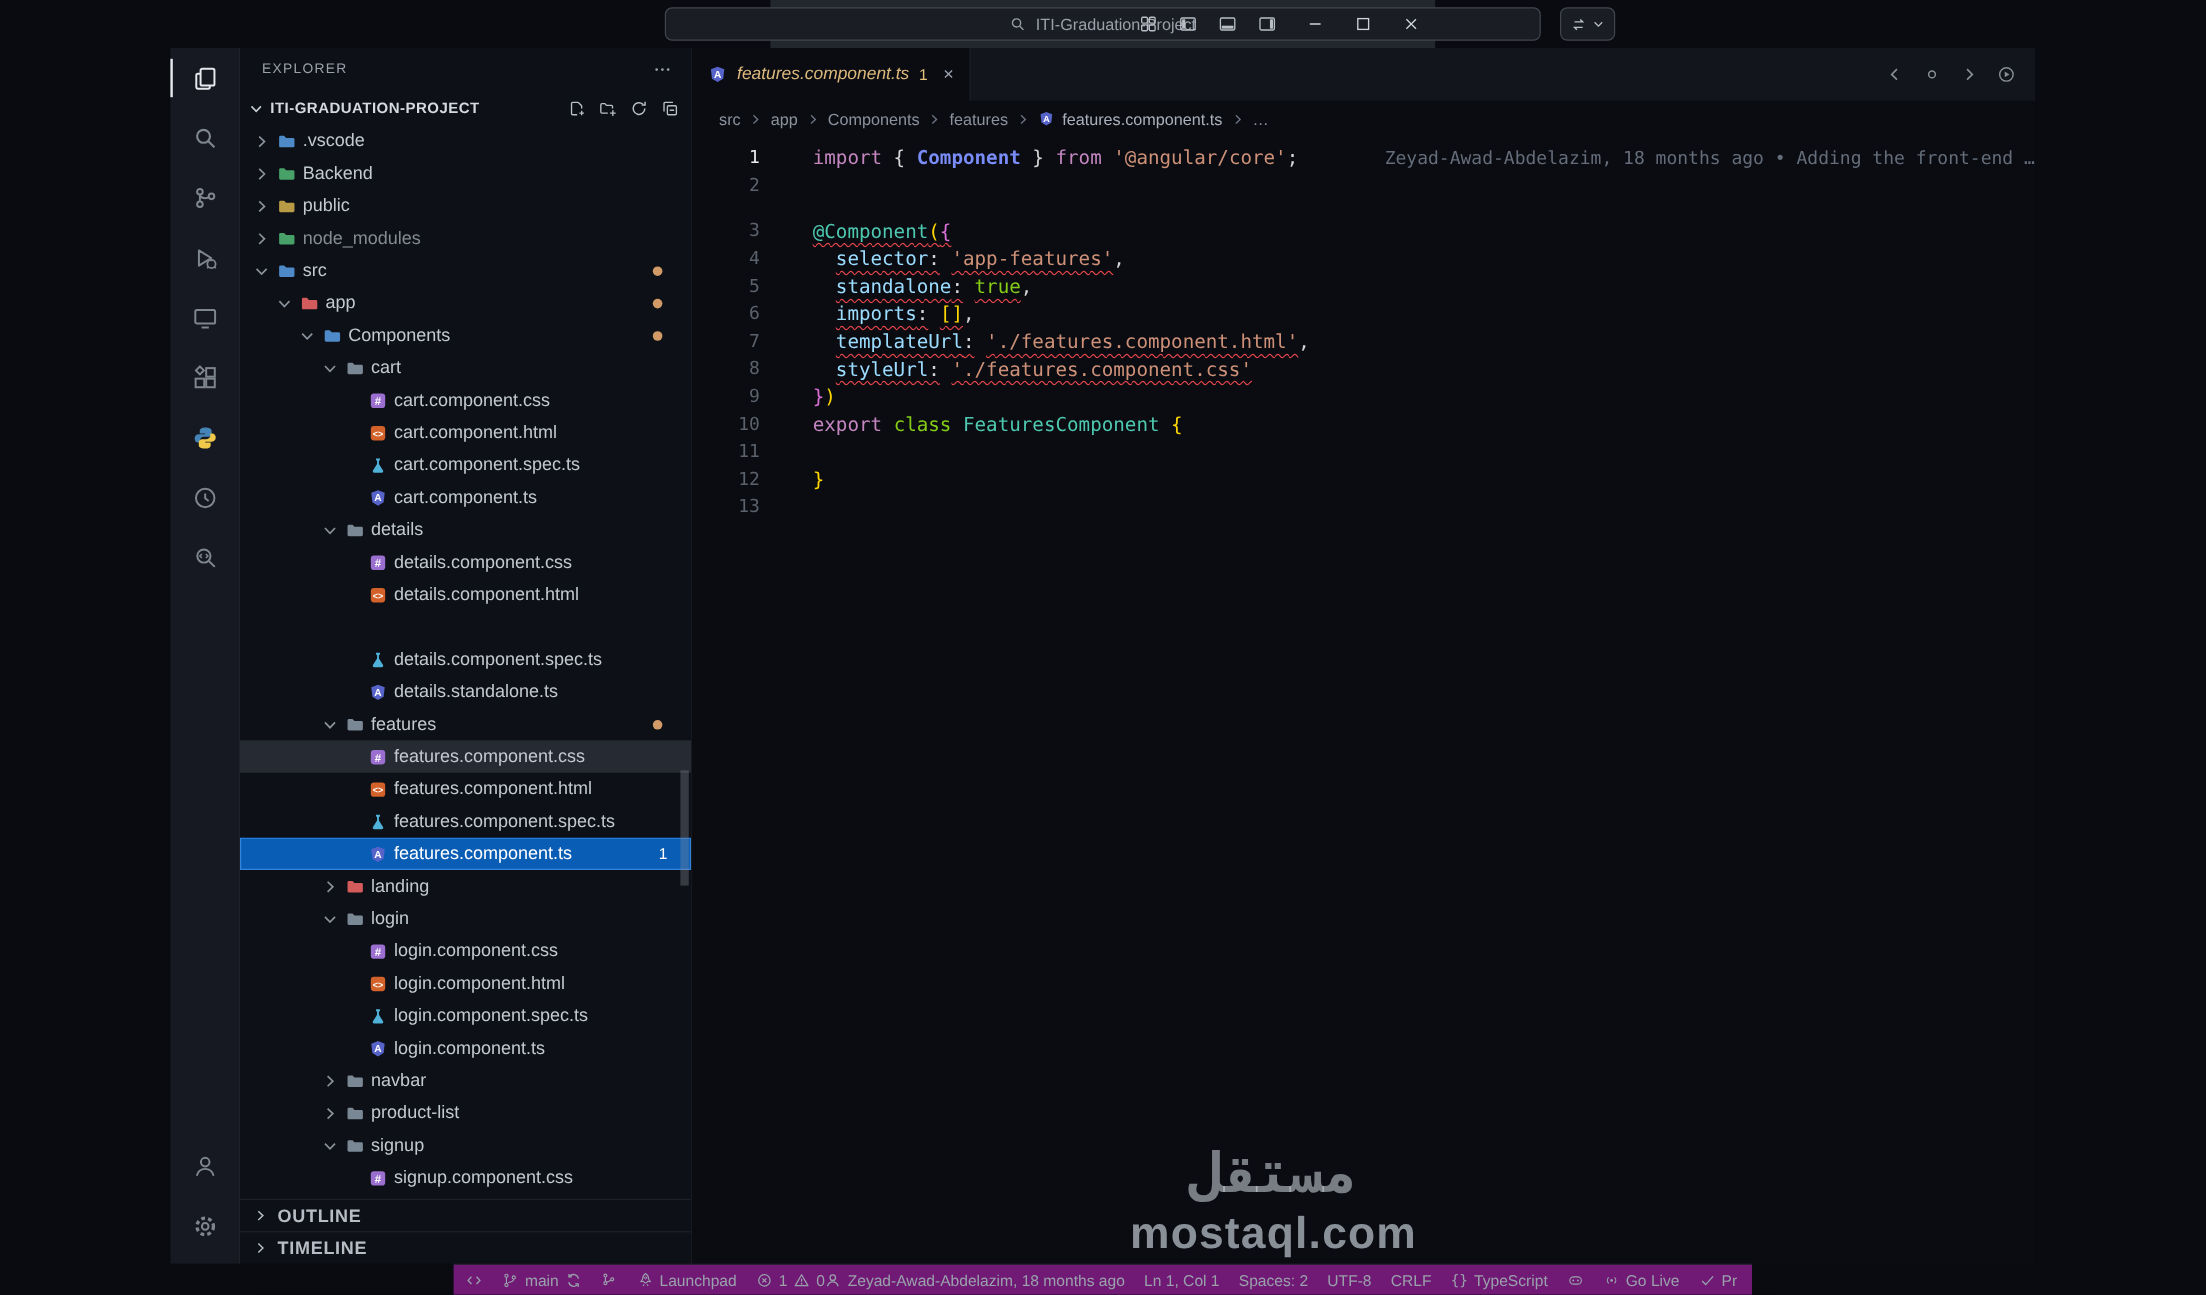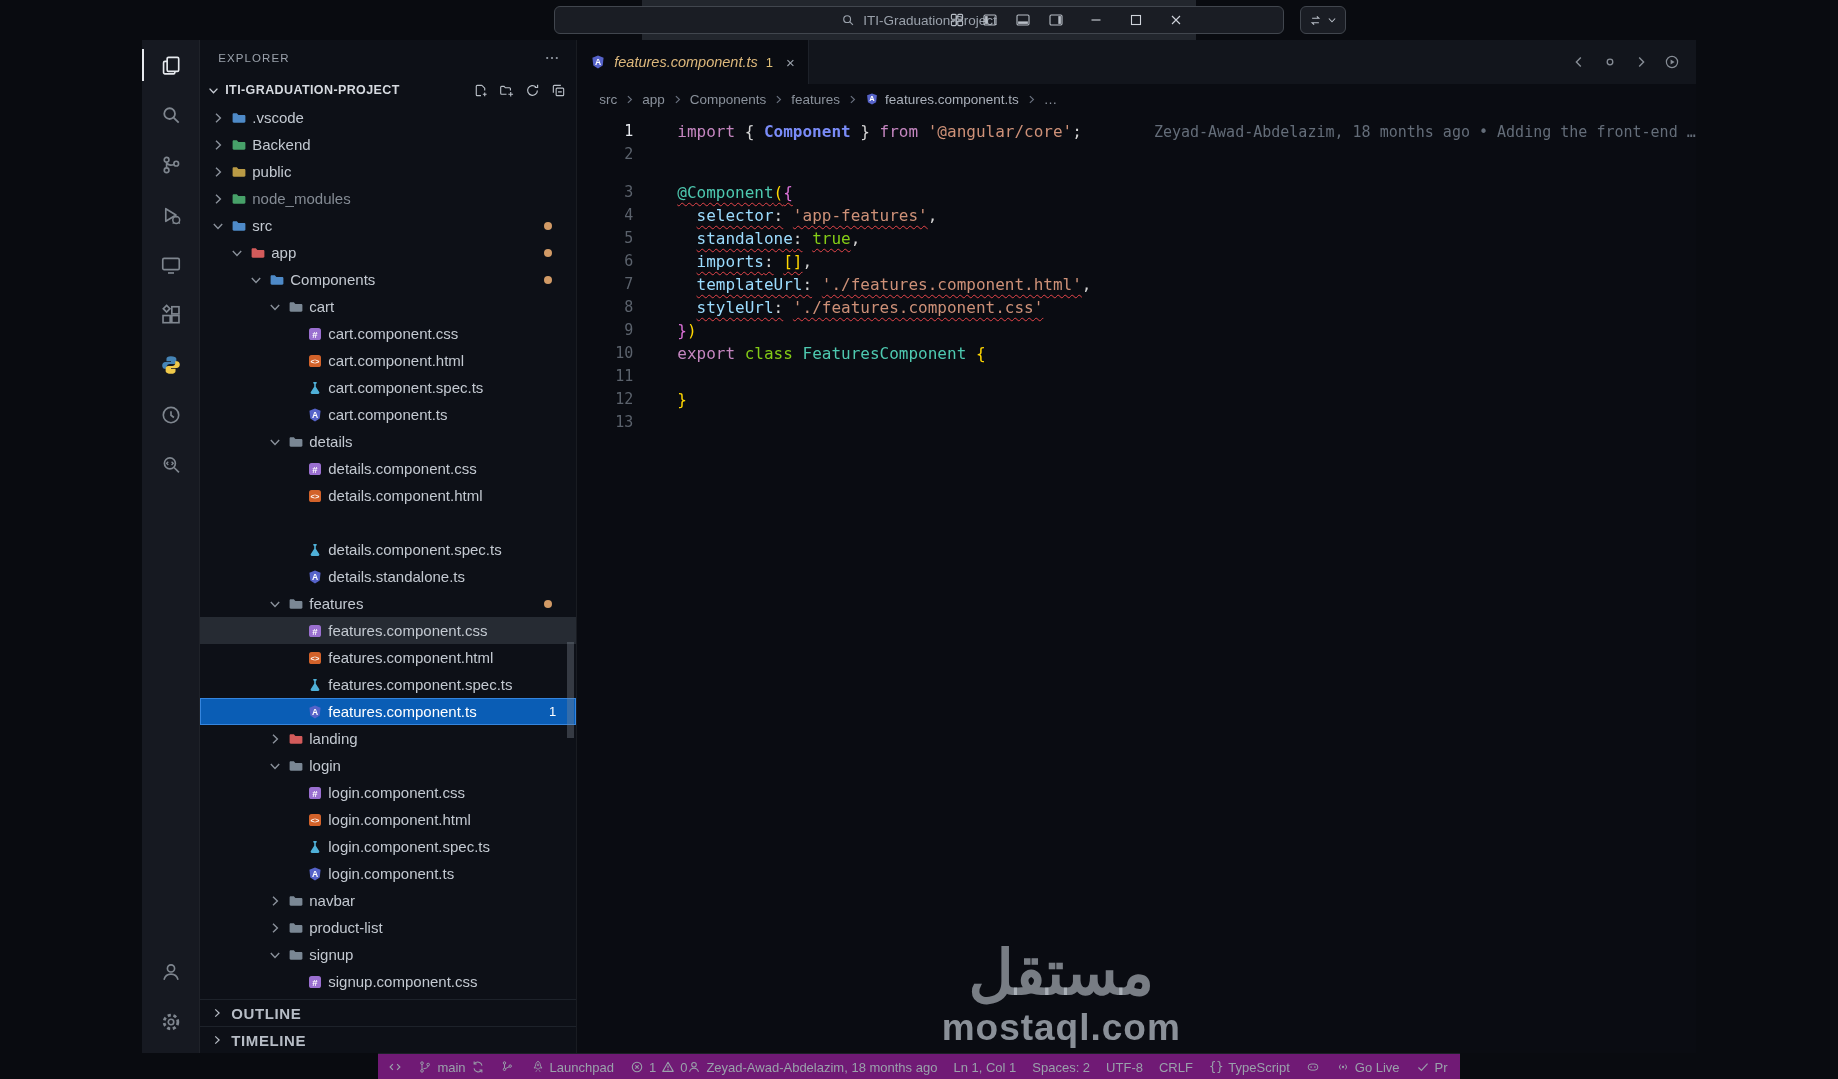--- a/index.html
+++ b/index.html
@@ -77,21 +77,21 @@
   .ln.active{color:#e8ebf0;}
   .lc{margin-left:44px;}
   .blame{color:#646d79;margin-left:72px;font-size:15px;}
   .tk-fg{color:#d4d4d4;} .tk-kw{color:#c586c0;} .tk-kw2{color:#84cc16;}
   .tk-imp{color:#7a8cf8;font-weight:600;} .tk-str{color:#ce9178;} .tk-dec{color:#4ec9b0;}
   .tk-prop{color:#9cdcfe;} .tk-cls{color:#4ec9b0;} .tk-b1{color:#ffd700;} .tk-b2{color:#da70d6;}
   .sq{text-decoration-line:underline;text-decoration-style:wavy;text-decoration-color:#e4454a;
     text-decoration-thickness:1px;text-underline-offset:4px;}
 
   .watermark{position:absolute;left:484px;bottom:4px;transform:translateX(-50%);text-align:center;pointer-events:none;}
-  .wm-ar{font-family:Liberation Sans, sans-serif;font-weight:700;font-size:62px;color:rgba(212,218,226,.55);line-height:1.1;direction:rtl;}
+  .wm-ar{font-family:Liberation Mono, monospace;font-weight:700;font-size:46px;color:rgba(212,218,226,.55);line-height:1.1;direction:rtl;}
   .wm-dom{font-weight:700;font-size:37px;color:rgba(170,177,186,.8);letter-spacing:1px;margin-top:0;}
 
   
   .statusbar{flex:0 0 26px;background:#701a75;border-top:1px solid #1c2028;display:flex;align-items:center;
     font-size:13px;color:#9aa1ab;padding:1px 10px 0 10px;}
   .sb-left{display:flex;align-items:center;gap:16px;}
   .sb-right{margin-left:auto;display:flex;align-items:center;gap:16px;padding-right:2px;white-space:nowrap;}
   .status-item{display:flex;align-items:center;gap:5px;}
   .st-ic{display:flex;align-items:center;}
   .braces-txt{font-family:"DejaVu Sans Mono",monospace;font-size:12px;color:#9aa1ab;}

